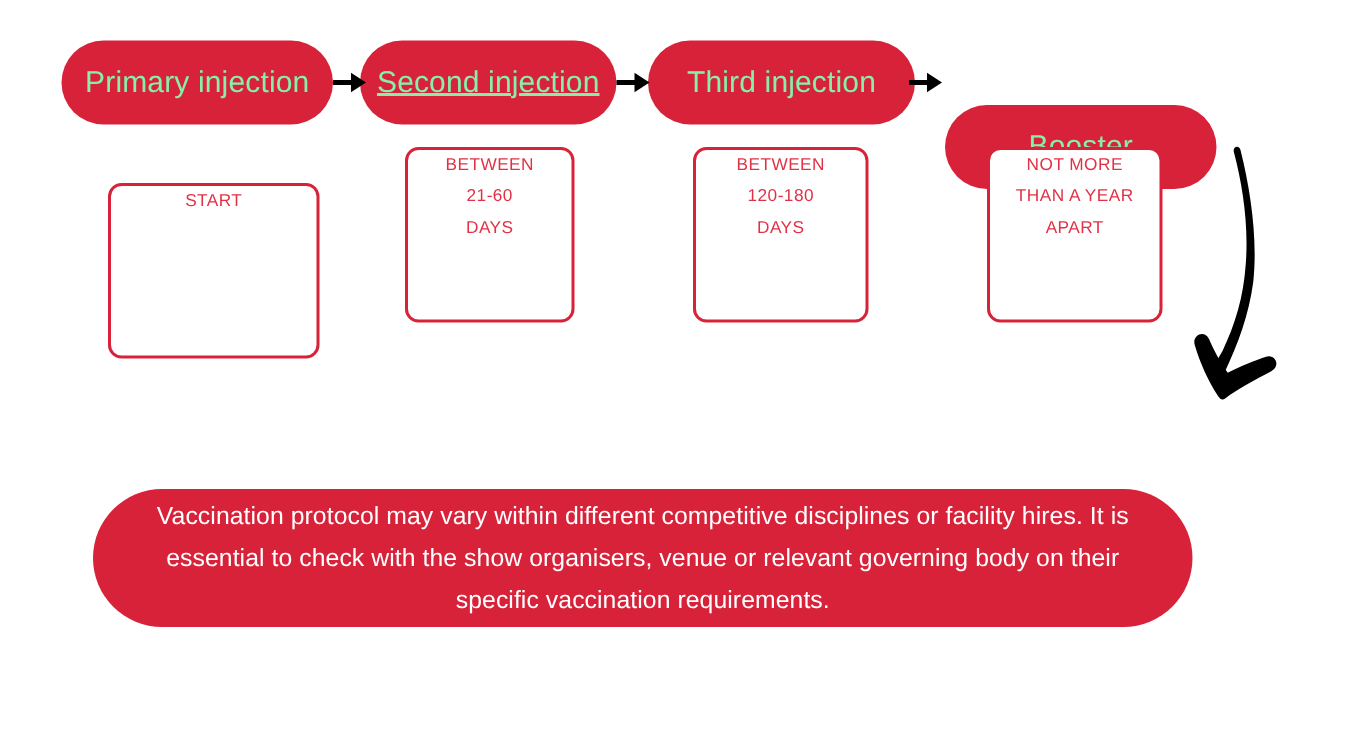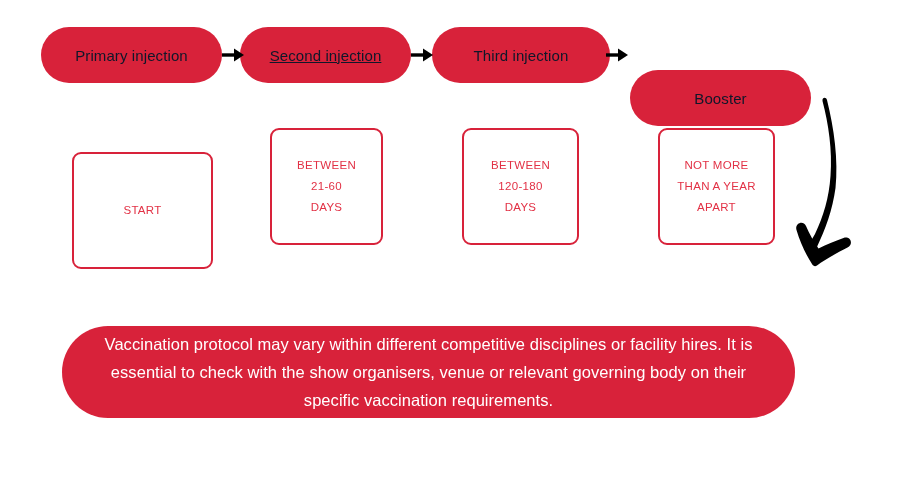--- a/index.html
+++ b/index.html
@@ -24,22 +24,22 @@
   }
 
   
   .pill {
     position: absolute;
     display: flex;
     align-items: center;
     justify-content: center;
     background: #d8223a;
     border-radius: 30px;
-    color: #0f172a;
-    font-size: 15px;
+    color: #86efac;
+    font-size: 20px;
     font-weight: 400;
     letter-spacing: 0.1px;
     white-space: nowrap;
     box-sizing: border-box;
     padding: 0 6px;
   }
 
   
   .connector {
     position: absolute;
@@ -48,28 +48,28 @@
     top: 42px;
     display: flex;
     align-items: center;
     justify-content: center;
   }
   .connector svg { display: block; }
 
   
   .interval-box {
     position: absolute;
-    top: 128px;
+    top: 98px;
     height: 117px;
     box-sizing: border-box;
     border: 2.5px solid #d8223a;
     border-radius: 9px;
     background: #ffffff;
     display: flex;
-    align-items: center;
+    align-items: flex-start;
     justify-content: center;
     text-align: center;
   }
   .interval-text {
     color: #e23145;
     font-size: 11.5px;
     line-height: 21px;
     letter-spacing: 0.3px;
     text-transform: uppercase;
     white-space: pre-line;

